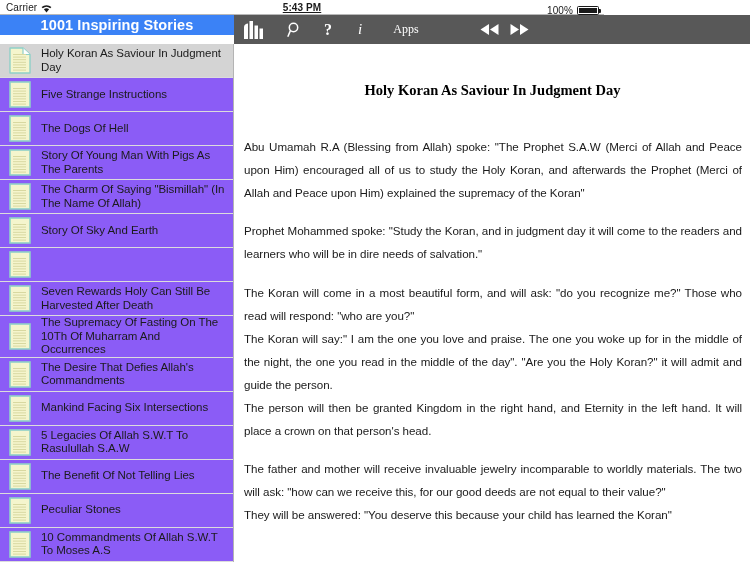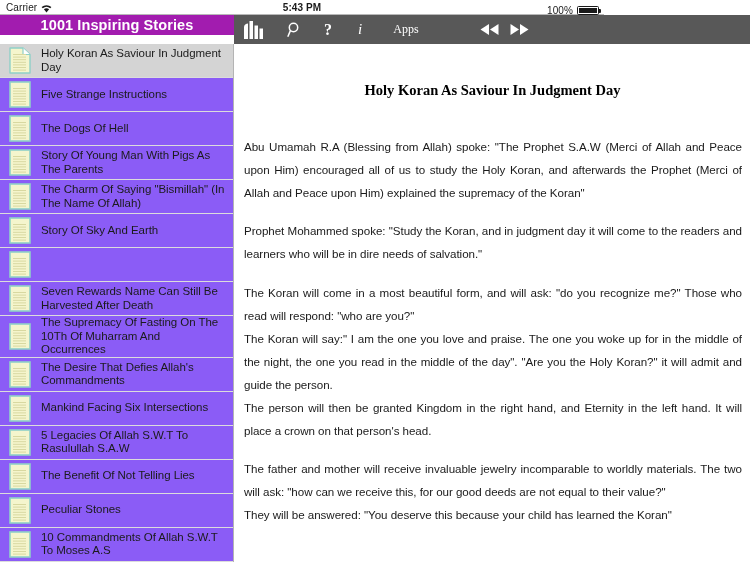--- a/index.html
+++ b/index.html
@@ -19,38 +19,38 @@
   .statusbar {
     position: absolute; top: 0; left: 0;
     width: 604px; height: 15px;
     background: #ffffff;
     border-bottom: 1px solid #b8b8b8;
     display: flex; align-items: center;
     font-size: 10px; color: #1a1a1a;
     letter-spacing: 0.1px;
   }
   .sb-left { position: absolute; left: 6px; display: flex; align-items: center; gap: 4px; }
-  .sb-center { position: absolute; left: 0; right: 0; text-align: center; font-weight: bold; font-size: 10px; }
+  .sb-center { position: absolute; left: 0; right: 0; text-align: center; font-weight: bold; font-size: 10px; text-decoration: underline; }
   .sb-right { position: absolute; right: 5px; display: flex; align-items: center; gap: 4px; margin-top: 6px; }
   .wifi-icon { display: inline-block; width: 11px; height: 9px; position: relative; top: 1px; }
   .battery {
     display: inline-block; width: 22px; height: 9px;
     border: 1px solid #1a1a1a; border-radius: 1.5px; position: relative;
   }
   .battery::after {
     content: ""; position: absolute; right: -3px; top: 2.5px;
     width: 2px; height: 4px; background: #1a1a1a; border-radius: 0 1px 1px 0;
   }
   .battery .fill { position: absolute; left: 1px; top: 1px; bottom: 1px; width: 18px; background: #1a1a1a; }
 
   
   .sidebar-header {
     position: absolute; top: 15px; left: 0;
     width: 234px; height: 20px;
-    background: #a21caf;
+    background: #3b82f6;
     display: flex; align-items: center; justify-content: center;
     color: #ffffff; font-size: 14.5px; font-weight: bold;
     letter-spacing: 0.1px;
   }
 
   
   .toolbar {
     position: absolute; top: 15px; left: 234px;
     width: 516px; height: 29px;
     background: #585858;
@@ -296,21 +296,21 @@
     <rect x="1" y="1" width="20" height="25" fill="#f5f5cd" stroke="#8fd0c8" stroke-width="1.6"></rect>
     <line x1="4" y1="7.5" x2="17" y2="7.5" stroke="#d8d8a0" stroke-width="1"></line>
             <line x1="4" y1="10.1" x2="17" y2="10.1" stroke="#d8d8a0" stroke-width="1"></line>
             <line x1="4" y1="12.7" x2="17" y2="12.7" stroke="#d8d8a0" stroke-width="1"></line>
             <line x1="4" y1="15.3" x2="17" y2="15.3" stroke="#d8d8a0" stroke-width="1"></line>
             <line x1="4" y1="17.9" x2="17" y2="17.9" stroke="#d8d8a0" stroke-width="1"></line>
             <line x1="4" y1="20.5" x2="17" y2="20.5" stroke="#d8d8a0" stroke-width="1"></line>
             <line x1="4" y1="23.1" x2="17" y2="23.1" stroke="#d8d8a0" stroke-width="1"></line>
   </svg>
         </span>
-        <span class="row-label">Seven Rewards Name Can Still Be Harvested After Death</span>
+        <span class="row-label">Seven Rewards Holy Can Still Be Harvested After Death</span>
       </div>
       <div class="row">
         <span class="doc-icon">
           <svg width="22" height="27" viewBox="0 0 22 27">
     <rect x="1" y="1" width="20" height="25" fill="#f5f5cd" stroke="#8fd0c8" stroke-width="1.6"></rect>
     <line x1="4" y1="7.5" x2="17" y2="7.5" stroke="#d8d8a0" stroke-width="1"></line>
             <line x1="4" y1="10.1" x2="17" y2="10.1" stroke="#d8d8a0" stroke-width="1"></line>
             <line x1="4" y1="12.7" x2="17" y2="12.7" stroke="#d8d8a0" stroke-width="1"></line>
             <line x1="4" y1="15.3" x2="17" y2="15.3" stroke="#d8d8a0" stroke-width="1"></line>
             <line x1="4" y1="17.9" x2="17" y2="17.9" stroke="#d8d8a0" stroke-width="1"></line>

